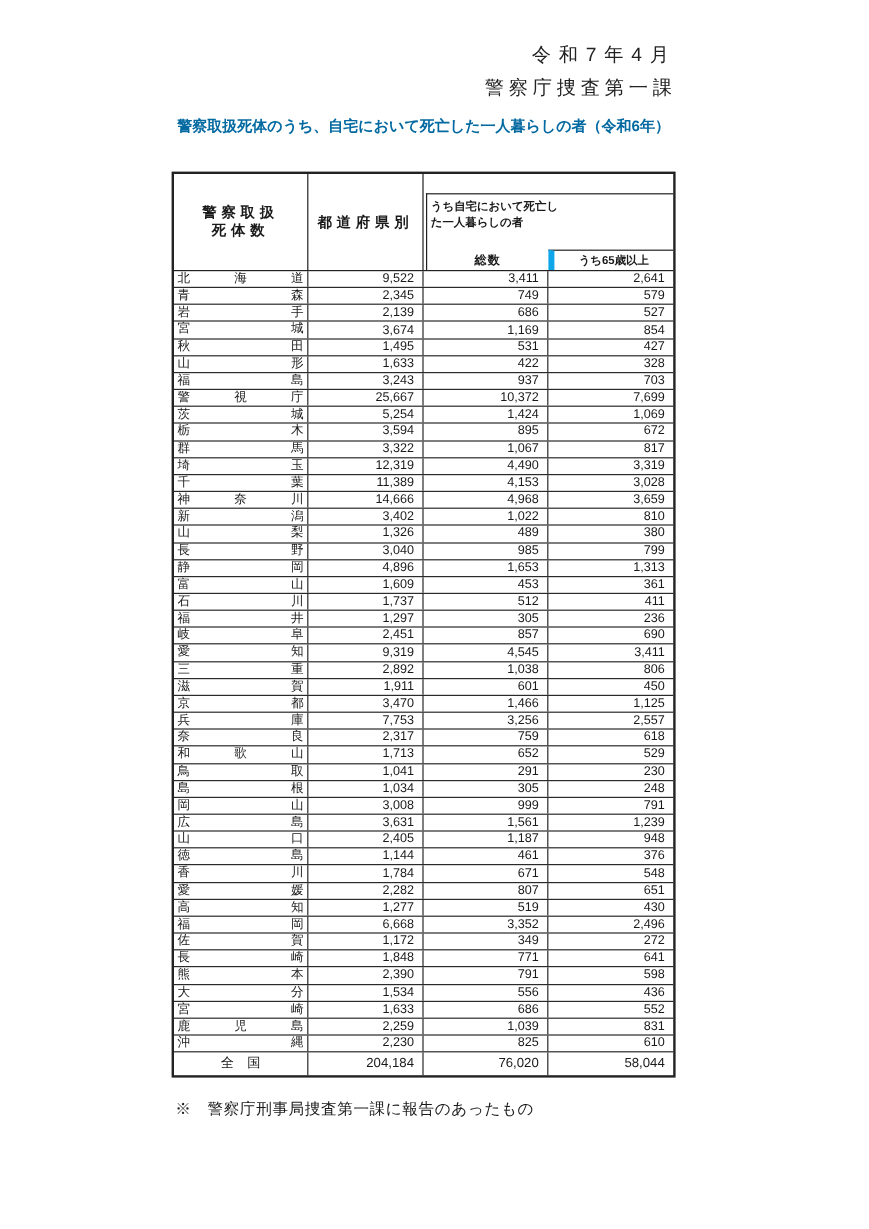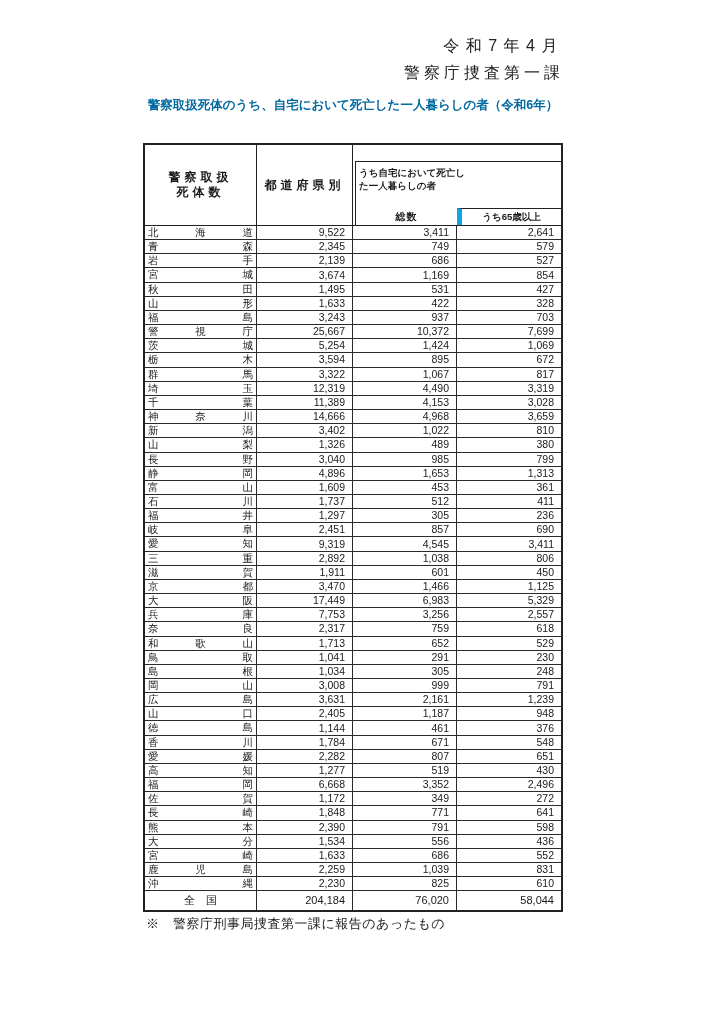--- a/index.html
+++ b/index.html
@@ -236,26 +236,20 @@
         <div class="c num">601</div>
         <div class="c num last">450</div>
       </div>
       <div class="trow">
         <div class="c pref">京都</div>
         <div class="c num">3,470</div>
         <div class="c num">1,466</div>
         <div class="c num last">1,125</div>
       </div>
       <div class="trow">
-        <div class="c pref">大阪</div>
-        <div class="c num">17,449</div>
-        <div class="c num">6,983</div>
-        <div class="c num last">5,329</div>
-      </div>
-      <div class="trow">
         <div class="c pref">兵庫</div>
         <div class="c num">7,753</div>
         <div class="c num">3,256</div>
         <div class="c num last">2,557</div>
       </div>
       <div class="trow">
         <div class="c pref">奈良</div>
         <div class="c num">2,317</div>
         <div class="c num">759</div>
         <div class="c num last">618</div>
@@ -280,21 +274,21 @@
       </div>
       <div class="trow">
         <div class="c pref">岡山</div>
         <div class="c num">3,008</div>
         <div class="c num">999</div>
         <div class="c num last">791</div>
       </div>
       <div class="trow">
         <div class="c pref">広島</div>
         <div class="c num">3,631</div>
-        <div class="c num">2,161</div>
+        <div class="c num">1,561</div>
         <div class="c num last">1,239</div>
       </div>
       <div class="trow">
         <div class="c pref">山口</div>
         <div class="c num">2,405</div>
         <div class="c num">1,187</div>
         <div class="c num last">948</div>
       </div>
       <div class="trow">
         <div class="c pref">徳島</div>

